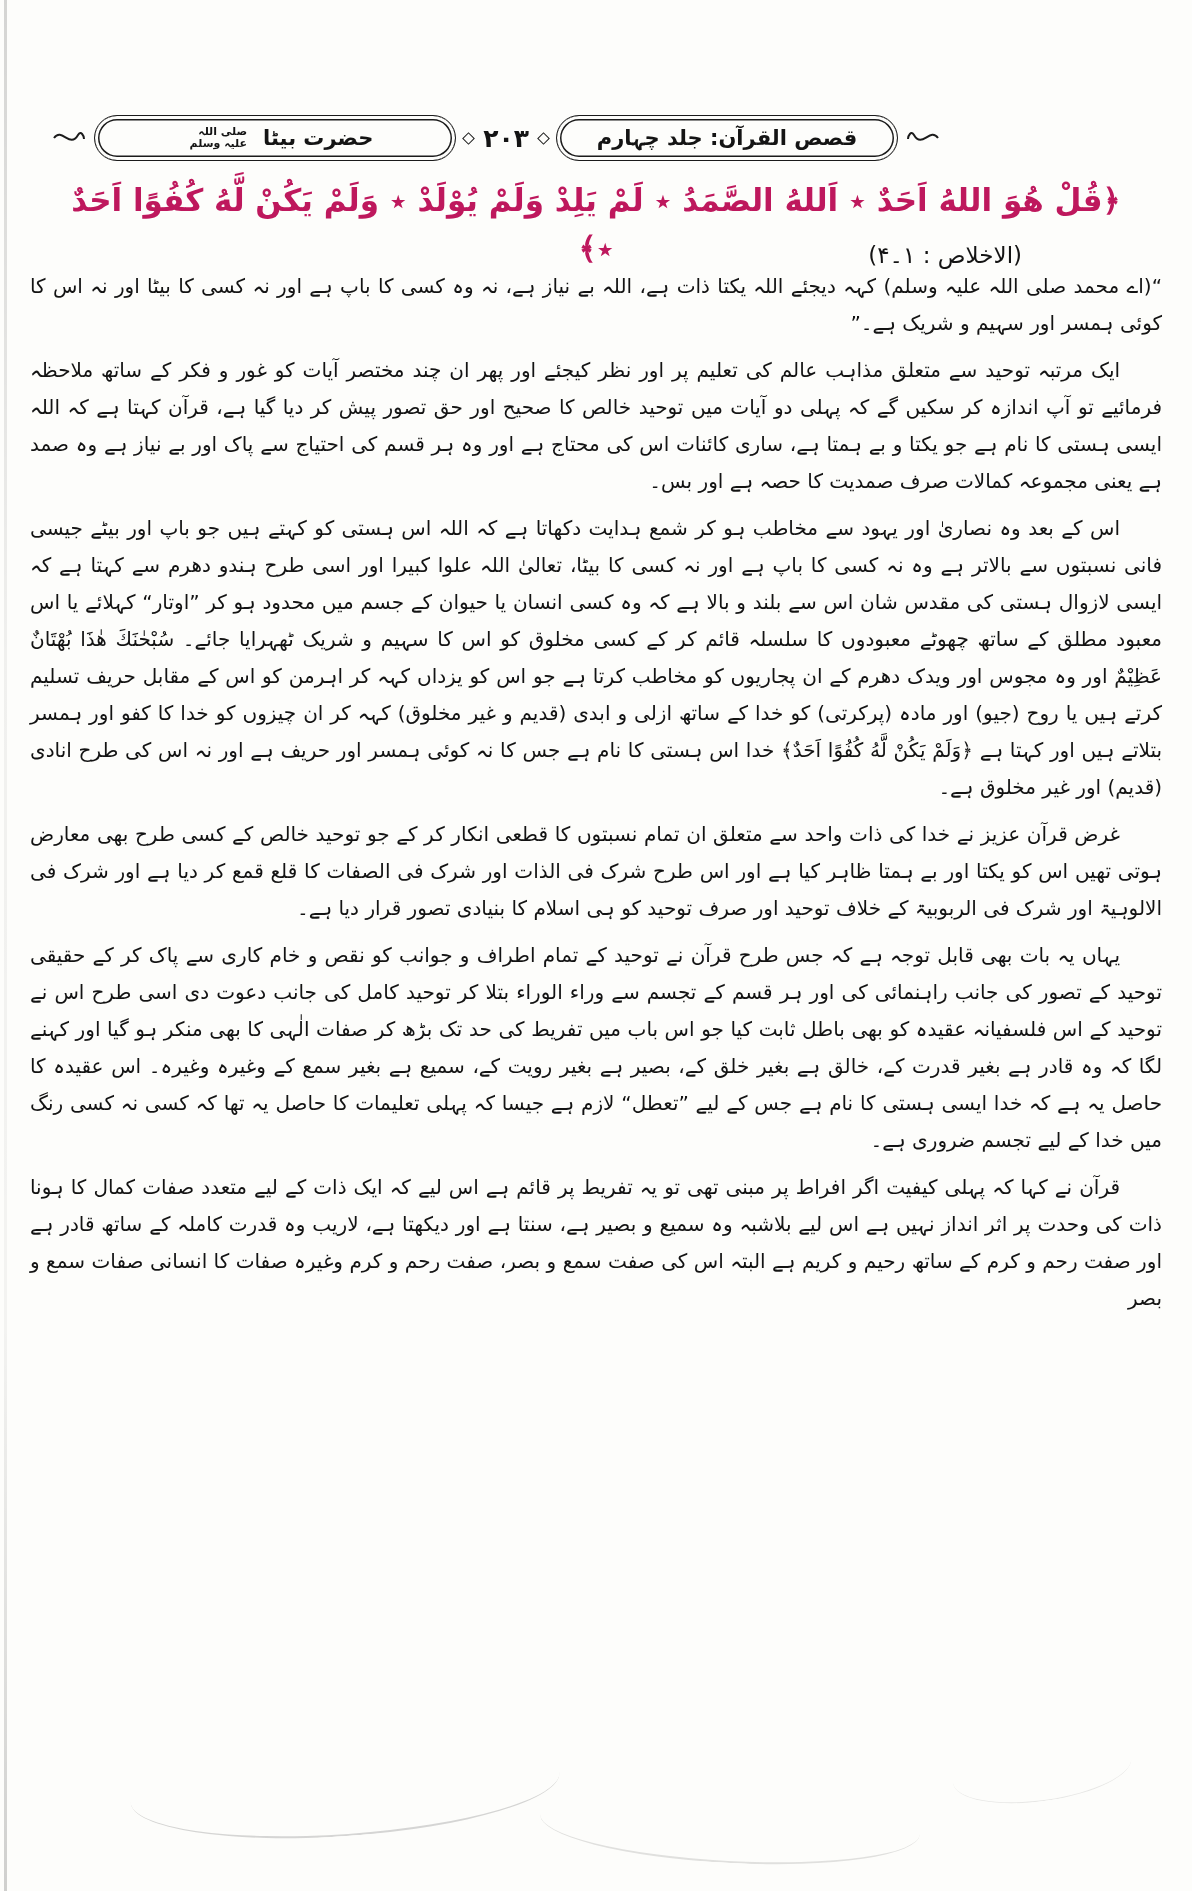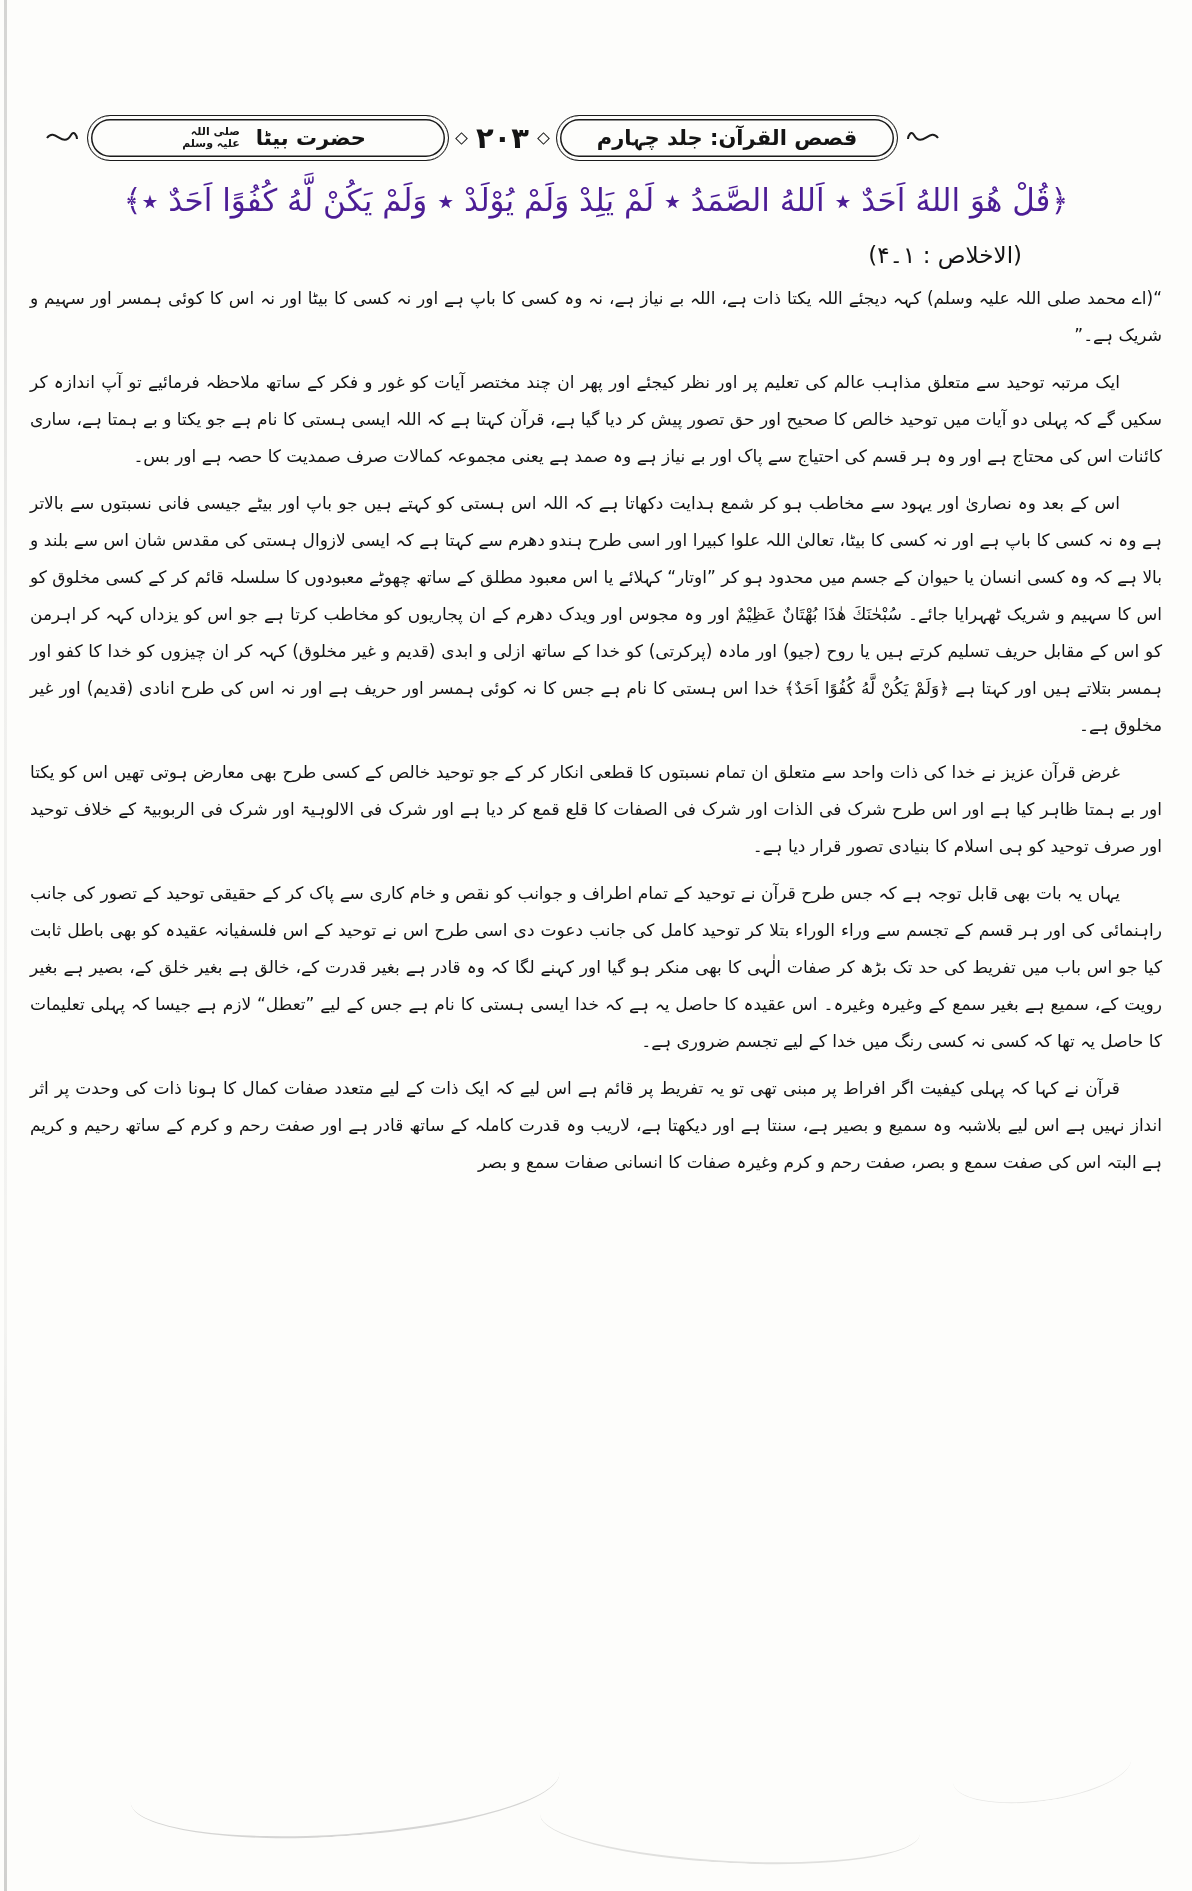--- a/index.html
+++ b/index.html
@@ -28,43 +28,43 @@
     box-shadow: inset 0 0 0 3px #fdfdfb, inset 0 0 0 4.5px #1b1b1b;
     display:flex; align-items:center; justify-content:center;
     font-weight:bold; font-size:21px;
     background:#fdfdfb;
   }
   .banner-title { width:342px;text-align:center; }
   .banner-prophet { width:362px; gap:8px; }
   .honorific { font-size:11px; font-weight:bold; margin-right:8px; line-height:12px; max-width:70px; display:inline-block; }
   .pagenum-wrap {
     flex:1 1 auto; display:flex; align-items:center; justify-content:center; gap:10px;
-    font-weight:bold; font-size:29px;
+    font-weight:bold; font-size:25px;
   }
   .diamond {
     width:9px; height:9px; box-sizing:border-box;
     border:1.6px solid #1b1b1b; transform:rotate(45deg);
     display:inline-block;
   }
   
   .verse {
     position:absolute; top:176px; left:50px; right:50px;
     direction:rtl; text-align:center;
-    font-size:31px; font-weight:normal; line-height:48px;
-    color:#4c1d95;
+    font-size:31px; font-weight:bold; line-height:48px;
+    color:#be185d;
   }
   .verse-ref {
     position:absolute; top:242px; right:170px;
     direction:rtl; font-size:23px; font-weight:normal;
   }
   
   .content {
-    position:absolute; top:280px; right:30px; left:30px;
+    position:absolute; top:268px; right:30px; left:30px;
     direction:rtl; text-align:justify;
-    font-size:17px; line-height:37px;
+    font-size:20px; line-height:37px;
     color:#131313;
   }
   .content p { margin:0 0 10px 0; text-indent:42px; }
   .content p.no-indent { text-indent:0; }
   
   .artifact { position:absolute; border-radius:50%; }
   .artifact.a1 {
     bottom:55px; left:130px; width:430px; height:95px;
     border-bottom:2px solid rgba(110,110,110,.28); transform:rotate(-4deg);
   }

